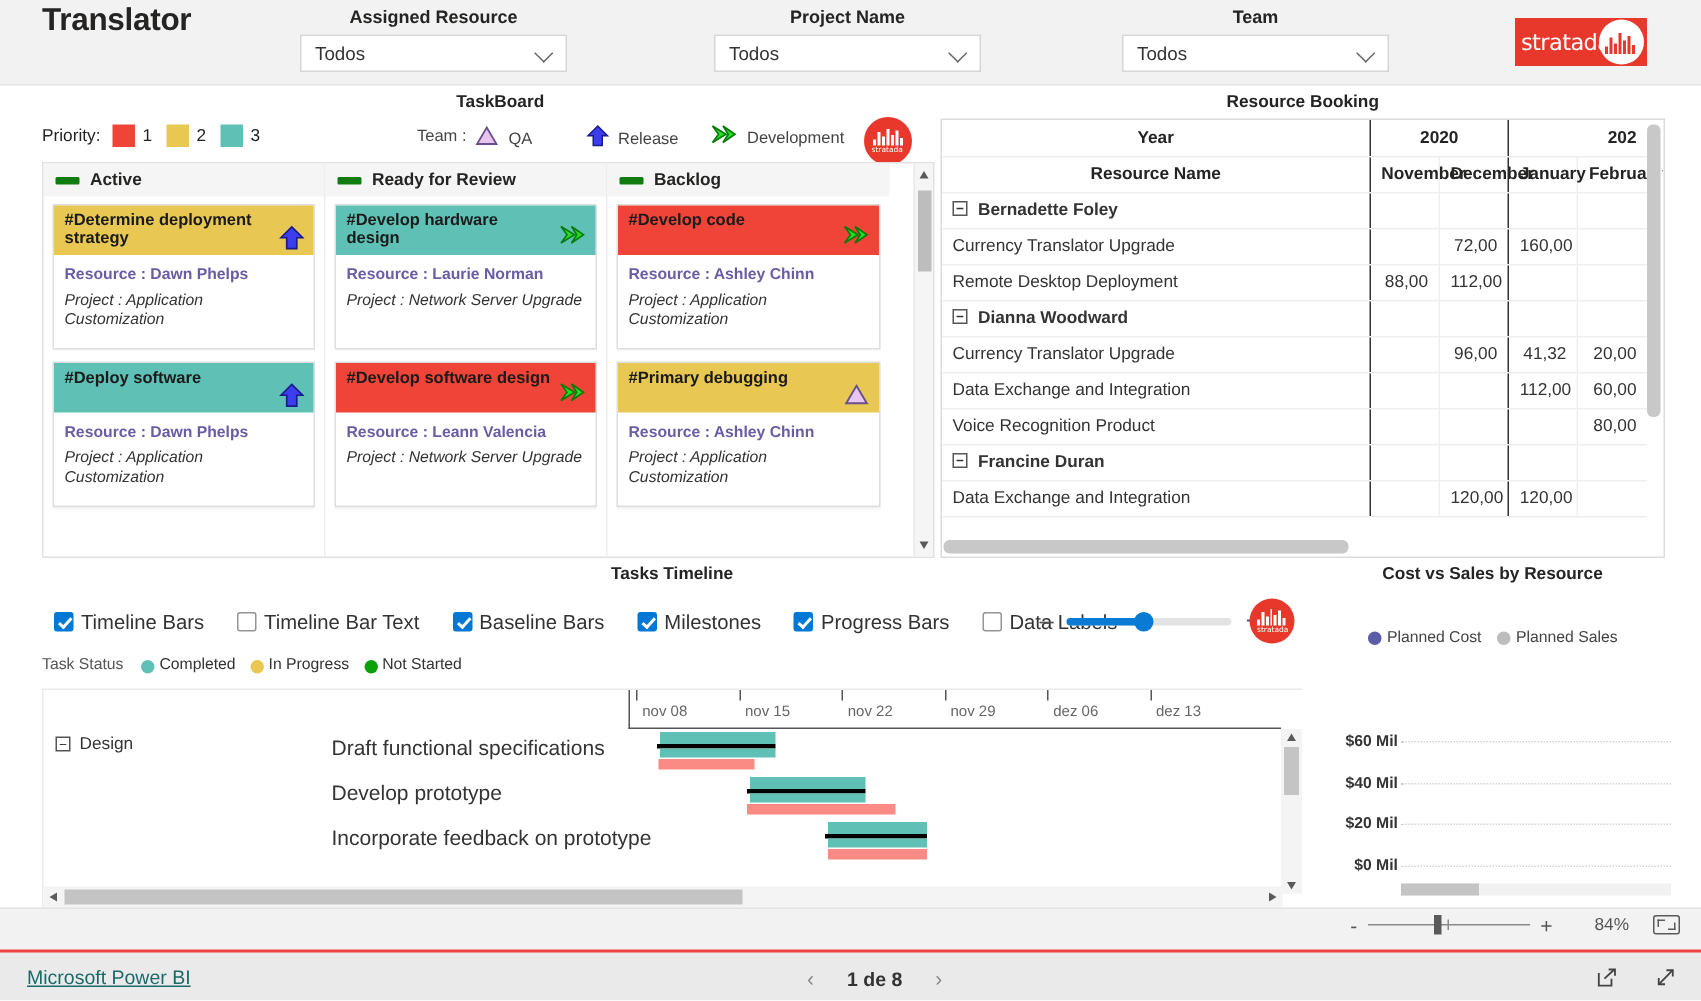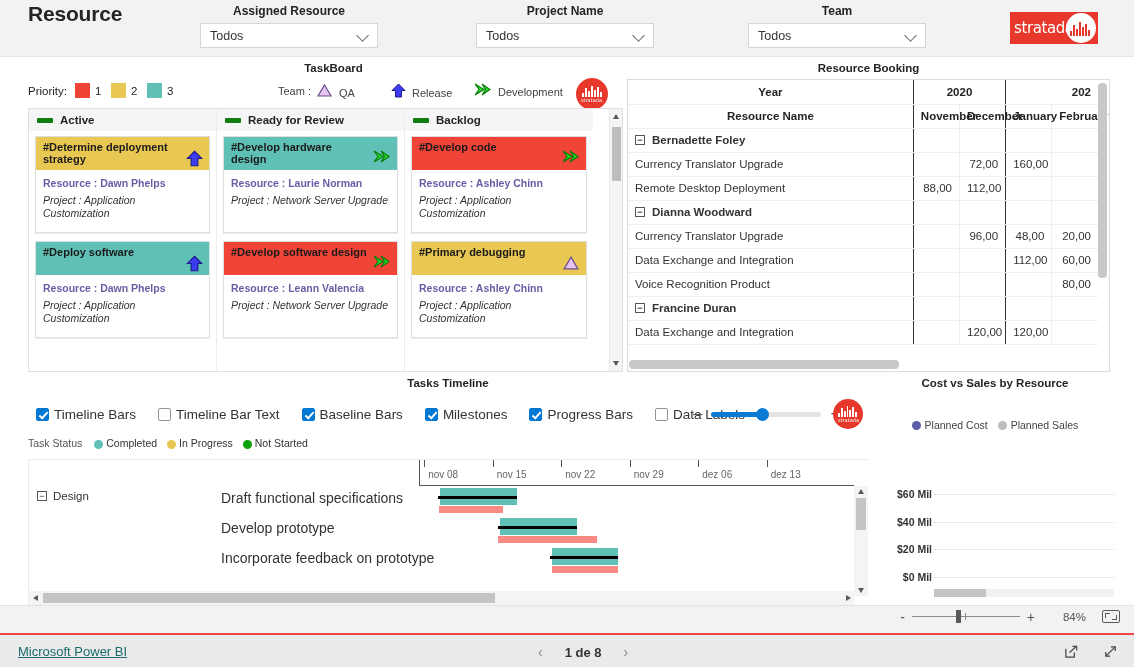--- a/index.html
+++ b/index.html
@@ -310,21 +310,21 @@
   .ft-pager { position: absolute; left: 538px; top: 9px; display: flex; align-items: center; gap: 22px; }
   .ft-arrow { font-size: 14px; color: #888; }
   .ft-page { font-size: 13px; font-weight: bold; color: #333; }
   .ft-icons { position: absolute; right: 16px; top: 9px; display: flex; gap: 24px; }
   .ft-ico { width: 15px; height: 15px; color: #444; }
 </style>
 </head>
 <body>
 
 <div class="header">
-  <div class="dash-title">Resource</div>
+  <div class="dash-title">Translator</div>
 
   <div class="slicer" id="slicer0" style="left:200px; width:178px;">
     <div class="slicer-label">Assigned Resource</div>
     <div class="slicer-box">
       <span class="slicer-value">Todos</span>
       <span class="chev"></span>
     </div>
   </div>
 
   <div class="slicer" style="left:476px; width:178px;">
@@ -576,21 +576,21 @@
             <td class="grp"><span class="expander">−</span>Dianna Woodward</td>
             <td class="num vline"></td>
             <td class="num vline-lt"></td>
             <td class="num vline"></td>
             <td class="num vline-lt"></td>
           </tr>
           <tr>
             <td class="sub">Currency Translator Upgrade</td>
             <td class="num vline"></td>
             <td class="num vline-lt">96,00</td>
-            <td class="num vline">48,00</td>
+            <td class="num vline">41,32</td>
             <td class="num vline-lt">20,00</td>
           </tr>
           <tr>
             <td class="sub">Data Exchange and Integration</td>
             <td class="num vline"></td>
             <td class="num vline-lt"></td>
             <td class="num vline">112,00</td>
             <td class="num vline-lt">60,00</td>
           </tr>
           <tr>

